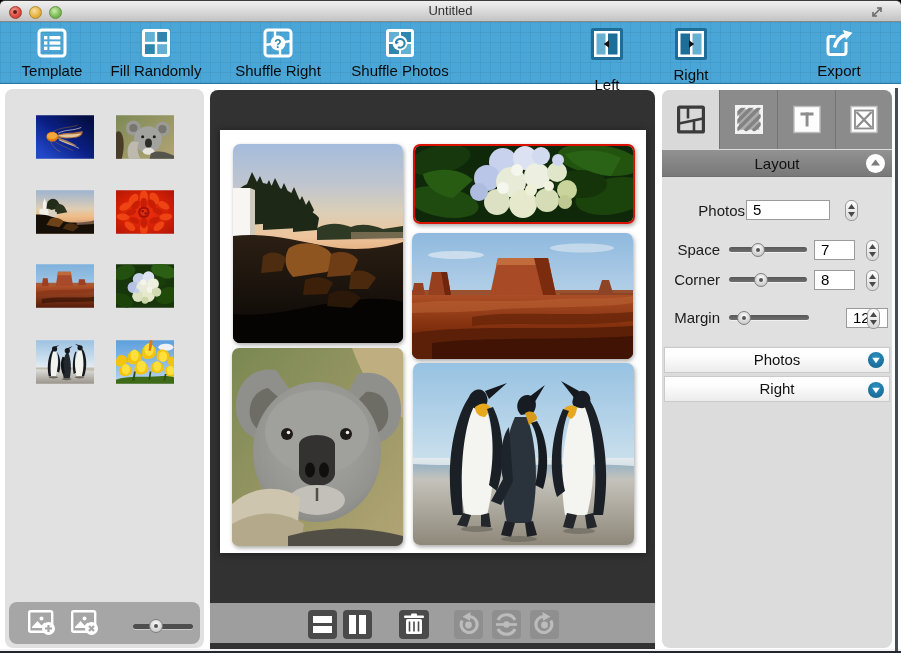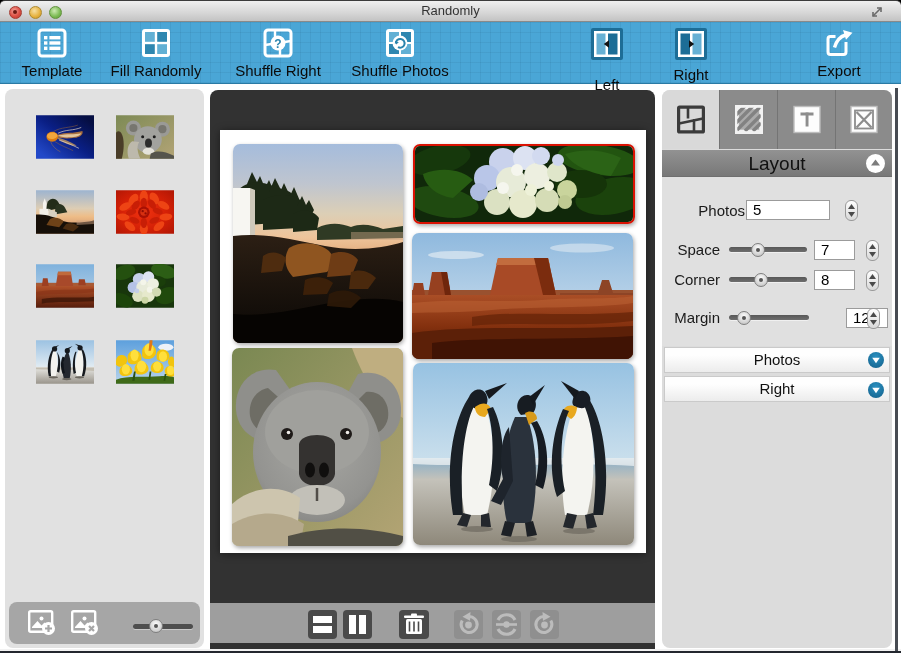--- a/index.html
+++ b/index.html
@@ -35,21 +35,21 @@
 #ctoolbar{left:210px;top:603px;width:445px;height:40px;background:#9e9e9e;}
 .cbtn{top:610px;width:29px;height:29px;border-radius:4px;background:#4a4a4a;}
 .cbtn.dis{background:#8f8f8f;}
 .cbtn svg{display:block;margin:0 auto;}
 
 #rpanel{left:662px;top:90px;width:230px;height:558px;background:#dcdcdc;border-radius:8px 8px 8px 8px;}
 .tab{top:90px;height:59px;}
 .tab svg{display:block;margin:15px auto 0 auto;}
 #layoutbar{left:662px;top:150px;width:230px;height:27px;
   background:linear-gradient(#929292,#787878);border-bottom:1px solid #6f6f6f;box-sizing:border-box;}
-#layoutbar .lab{width:100%;text-align:center;font-size:19px;color:#111;line-height:27px;}
+#layoutbar .lab{width:100%;text-align:center;font-size:15px;color:#111;line-height:27px;}
 .roundbtn{width:19px;height:19px;border-radius:50%;}
 #controls{left:662px;top:177px;width:230px;height:169px;background:#e0e0e0;}
 .plabel{font-size:15px;color:#1a1a1a;}
 .pfield{background:#fff;border:1px solid #9b9b9b;box-sizing:border-box;font-size:15px;color:#000;
   padding-left:6px;line-height:18px;}
 .track{height:5px;border-radius:3px;background:linear-gradient(#585858,#6e6e6e);box-shadow:0 1px 0 rgba(255,255,255,.5);}
 .thumbball{width:14px;height:14px;border-radius:50%;
   background:radial-gradient(circle at 50% 35%,#fdfdfd,#cfcfcf 70%,#b5b5b5);
   border:1px solid #7f7f7f;box-sizing:border-box;}
 .thumbball:after{content:"";position:absolute;left:4px;top:4px;width:4px;height:4px;border-radius:50%;background:#555;}
@@ -62,21 +62,21 @@
 
 #botwhite{left:0;top:649px;width:901px;height:2px;background:#f2f2f2;}
 #botdark{left:0;top:651px;width:901px;height:2px;background:#23272e;}
 #rightedge{left:895px;top:88px;width:3px;height:563px;background:#474b52;}
 </style>
 </head>
 <body>
 <div class="abs" style="left:0;top:0;width:8px;height:8px;background:#000;"></div>
 <div class="abs" style="left:893px;top:0;width:8px;height:8px;background:#000;"></div>
 <div id="titlebar" class="abs"></div>
-<div id="title" class="abs">Randomly</div>
+<div id="title" class="abs">Untitled</div>
 <div class="tl abs" style="left:9px;background:radial-gradient(circle at 40% 35%,#f2a39b,#dd4f43 55%,#b33c32);border:1px solid #a53c32;"></div>
 <div class="abs" style="left:12.5px;top:9.5px;width:4px;height:4px;border-radius:50%;background:#6d1a12;"></div>
 <div class="tl abs" style="left:29px;background:radial-gradient(circle at 40% 35%,#f7dfa3,#e5b03c 60%,#c08c2a);border:1px solid #ad8b31;"></div>
 <div class="tl abs" style="left:49px;background:radial-gradient(circle at 40% 35%,#cdeab2,#79b950 60%,#5e9a3c);border:1px solid #62923e;"></div>
 <svg class="abs" style="left:866px;top:5px" width="20" height="14" viewBox="0 0 20 14">
  <g stroke="#6a6a6a" stroke-width="1.6" fill="none">
       <path d="M7 11 L15 3"></path>
       <path d="M11 3 h4 v4"></path>
       <path d="M11 11 h-4 v-4" transform="translate(0,0)"></path>
     </g>

